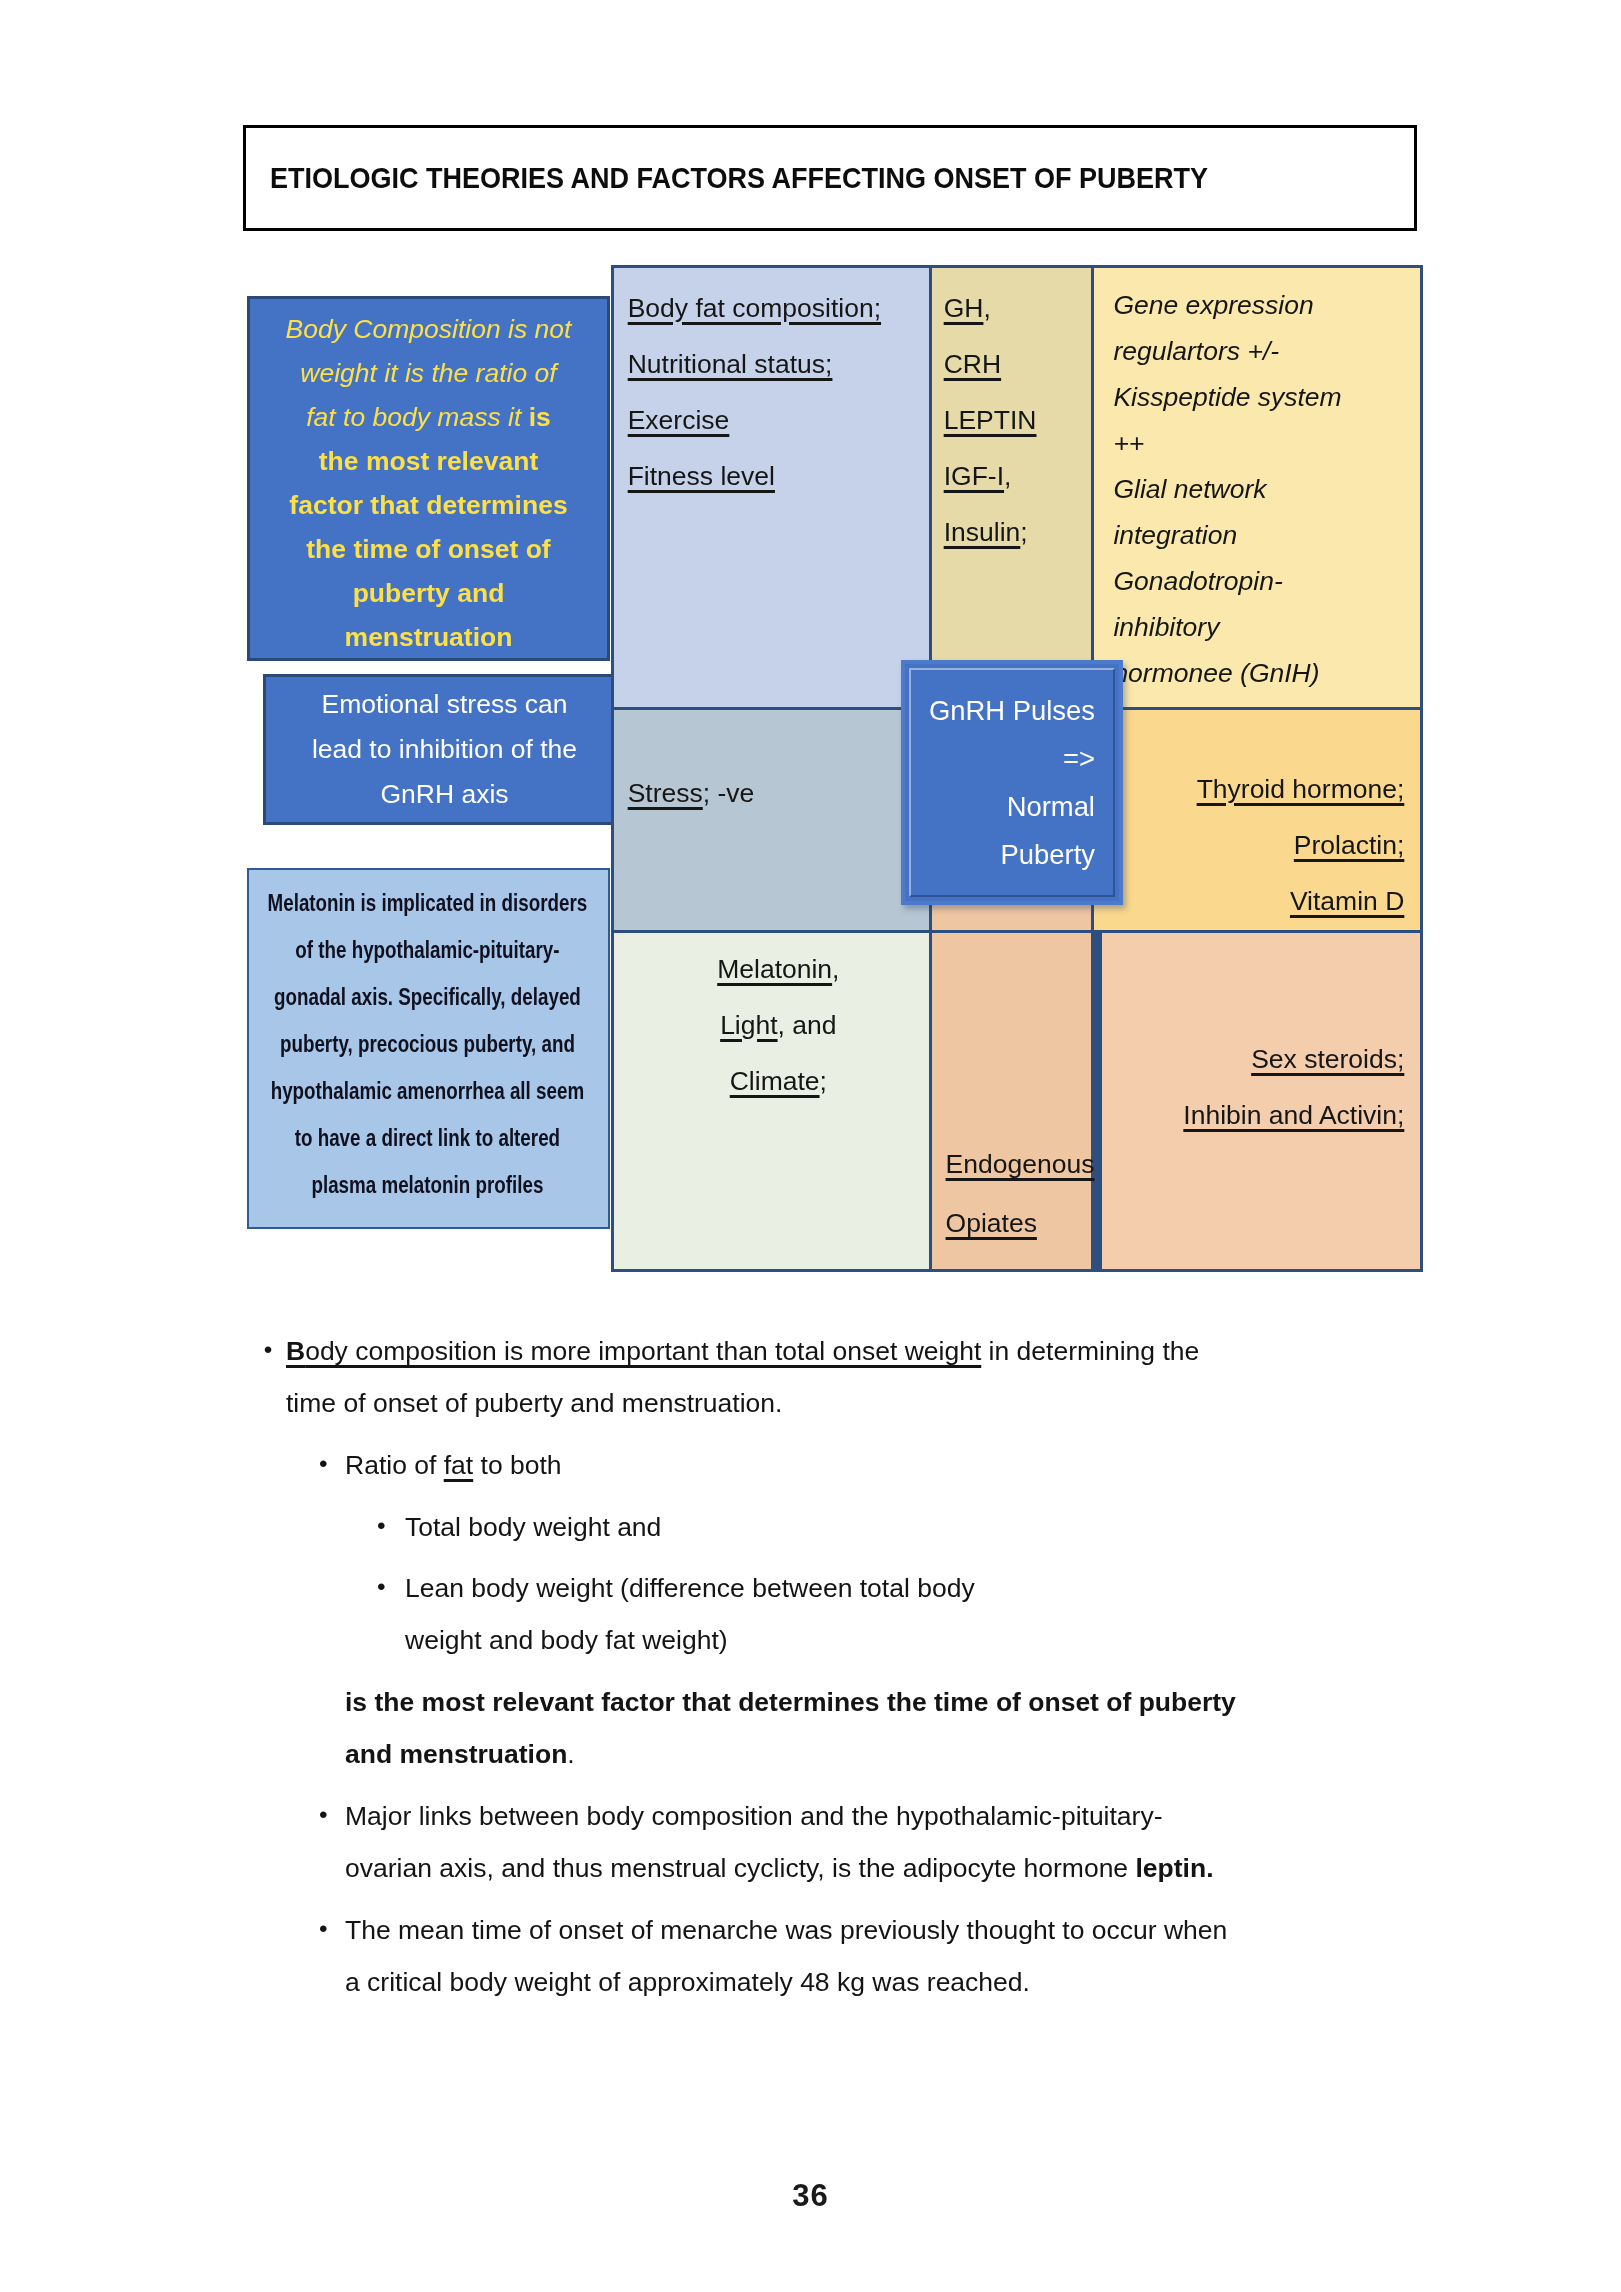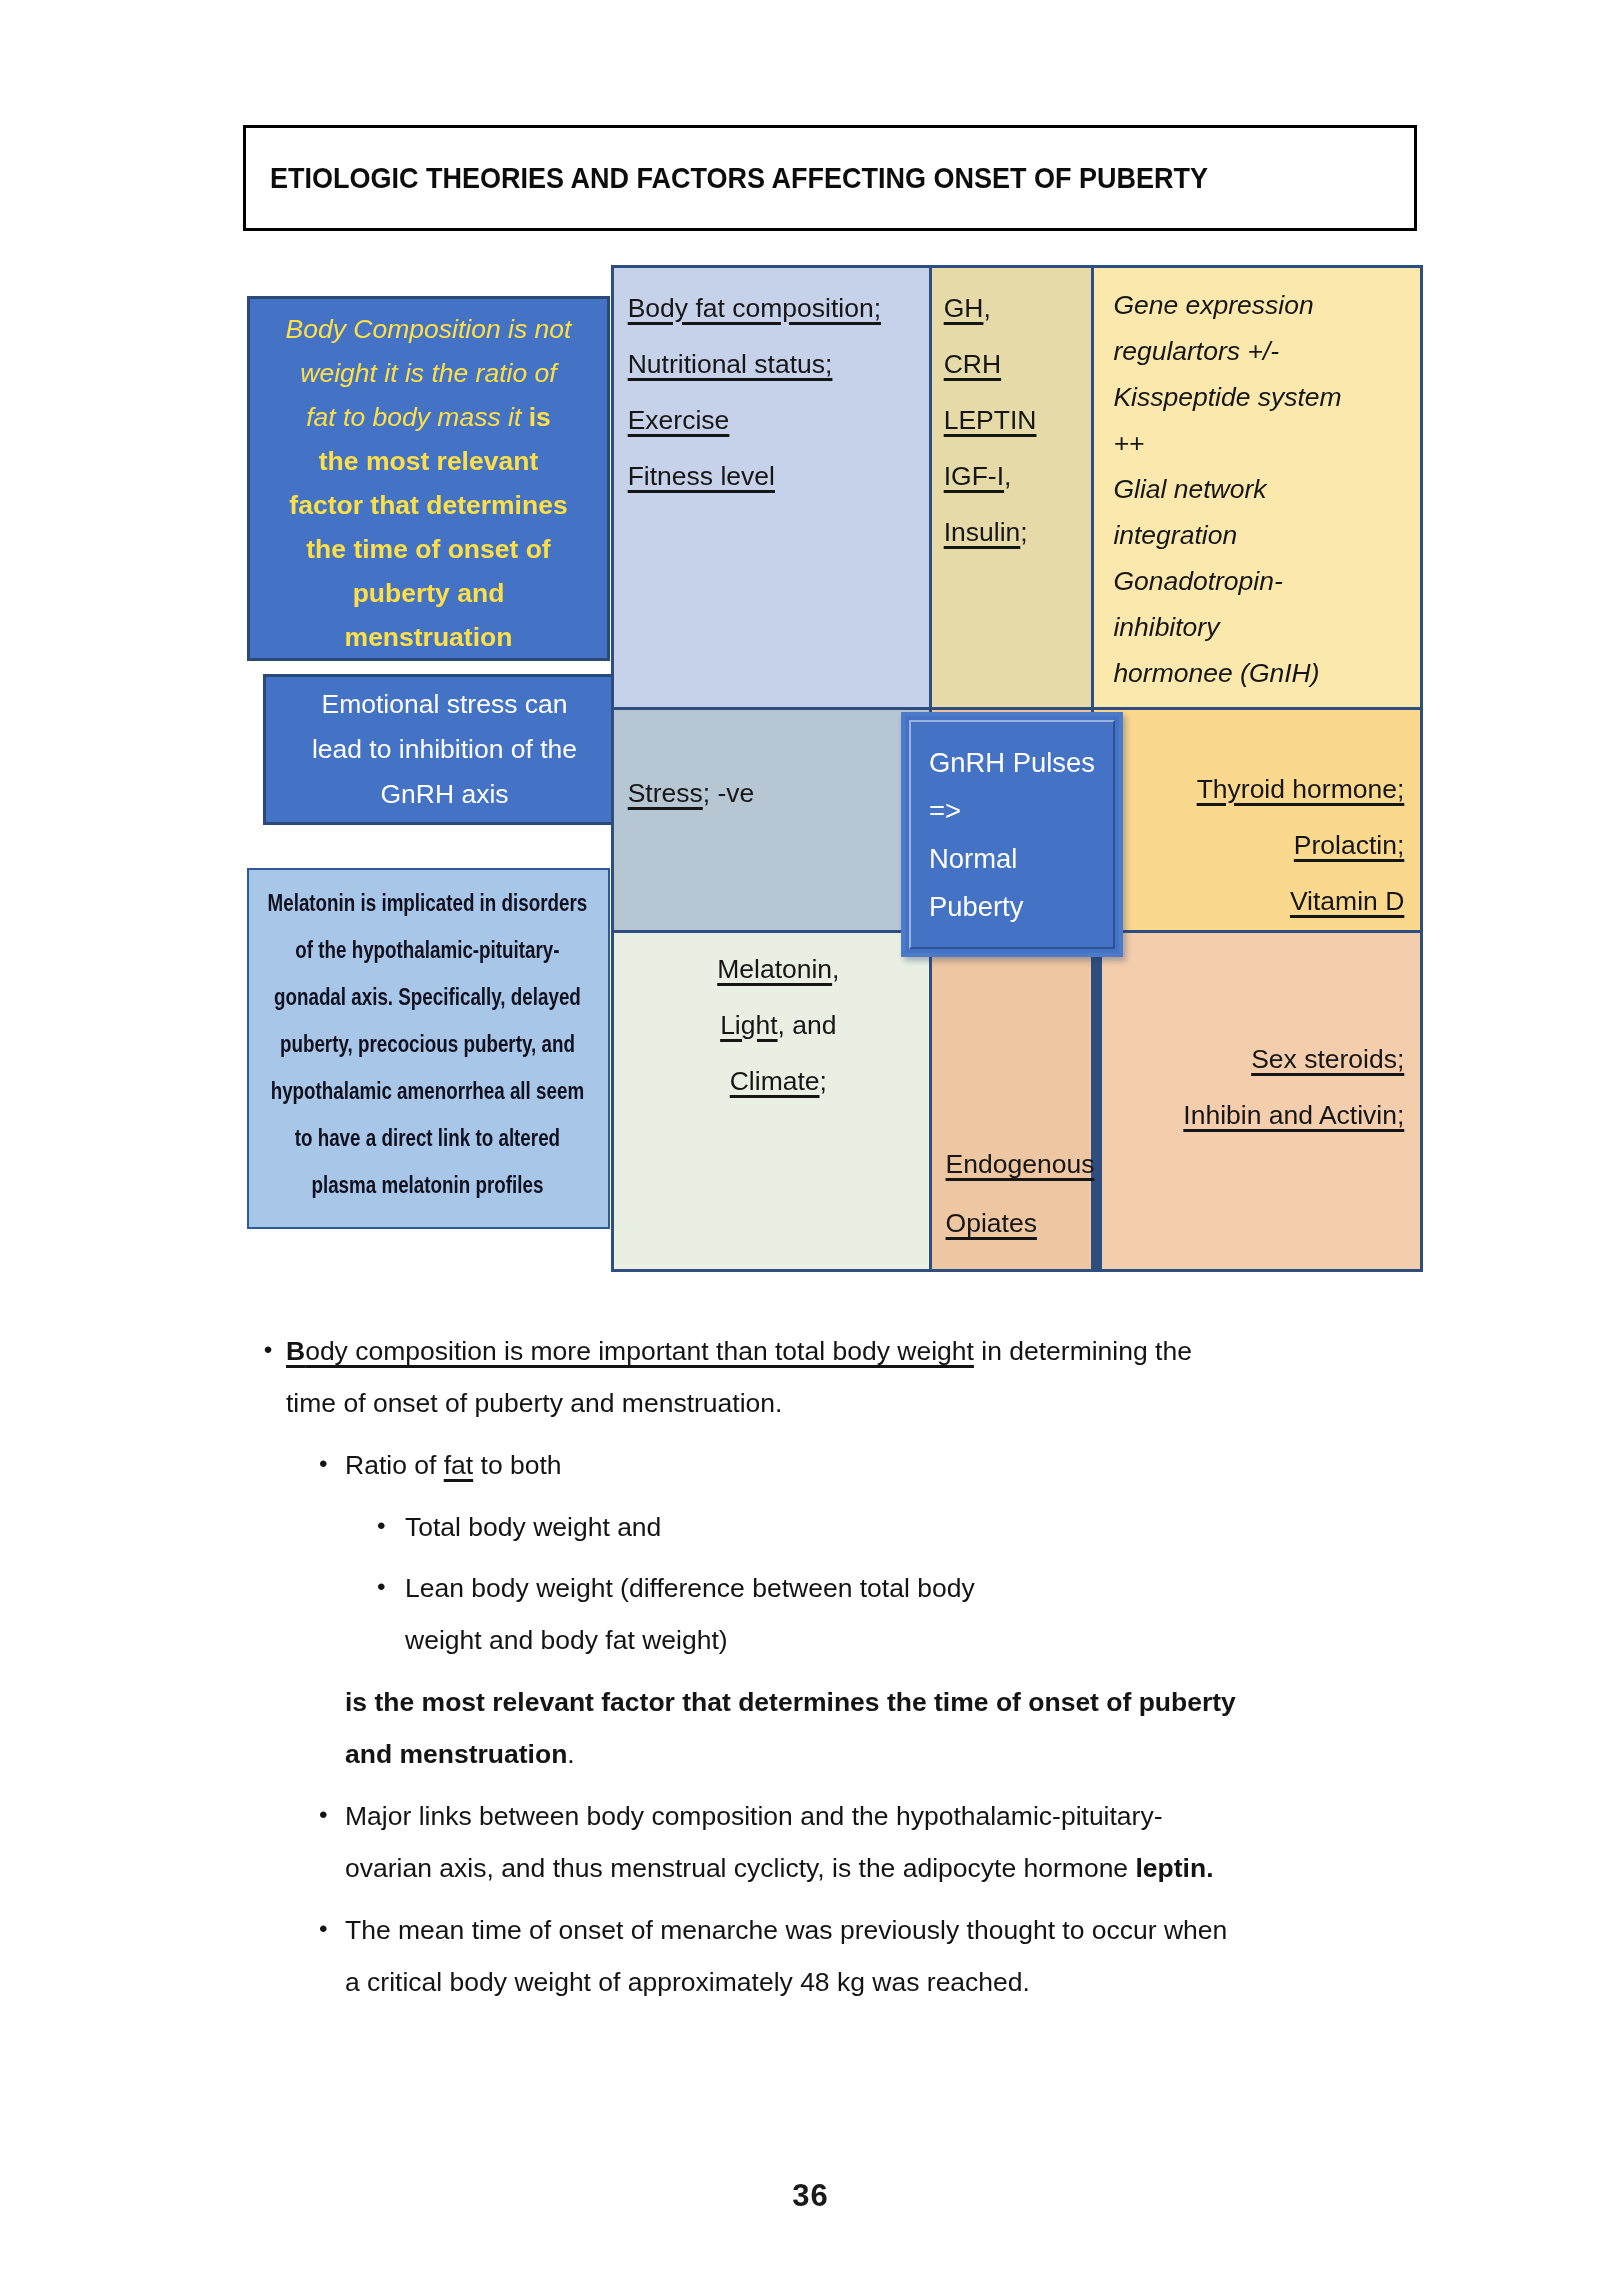--- a/index.html
+++ b/index.html
@@ -55,23 +55,23 @@
   #cell-gene{line-height:46px;padding:13.7px 0 0 19.6px;font-style:italic;font-size:26.5px;}
   #cell-stress{line-height:56px;padding:55px 0 0 13.7px;}
   #cell-thyroid{line-height:56px;padding:51px 15.7px 0 0;text-align:right;}
   #cell-mel-light{line-height:56px;padding:7.8px 0 0 13.7px;text-align:center;}
   #cell-endogenous{display:flex;flex-direction:column;justify-content:flex-end;
     padding:0 0 15.7px 13.7px;line-height:59px;white-space:nowrap;}
   #cell-sexsteroids{line-height:56px;padding:98px 15.7px 0 0;text-align:right;margin-left:8px;}
 
   
   #gnrh-box{
-    position:absolute;left:901px;top:712px;width:222px;height:245px;box-sizing:border-box;
+    position:absolute;left:901px;top:660px;width:222px;height:245px;box-sizing:border-box;
     background:#4472C4;border:4.9px solid #4D7BCA;
-    display:flex;align-items:center;justify-content:center;text-align:left;
+    display:flex;align-items:center;justify-content:center;text-align:right;
     color:#fff;font-size:27.4px;line-height:48px;
     box-shadow:2.9px 3.9px 5.9px rgba(40,60,100,.35);
   }
   #gnrh-box .bevel{
     position:absolute;inset:3.9px;pointer-events:none;
     border:2px solid rgba(255,255,255,.45);
     border-right-color:rgba(15,35,80,.40);border-bottom-color:rgba(15,35,80,.40);
   }
 
   
@@ -164,21 +164,21 @@
     <span class="bevel"></span>
     <div class="pre">GnRH Pulses
 =&gt;
 Normal
 Puberty</div>
   </div>
 
   <div id="bullets">
     <div class="bi l1">
       <span class="marker">•</span>
-      <div class="bt pre"><span class="b u">B</span><span class="u">ody composition is more important than total body weight</span><span> in determining the
+      <div class="bt pre"><span class="b u">B</span><span class="u">ody composition is more important than total onset weight</span><span> in determining the
 time of onset of puberty and menstruation.</span></div>
     </div>
     <div class="bi l2">
       <span class="marker">•</span>
       <div class="bt pre"><span>Ratio of </span><span class="u">fat</span><span> to both</span></div>
     </div>
     <div class="bi l3">
       <span class="marker">•</span>
       <div class="bt pre"><span>Total body weight and</span></div>
     </div>

